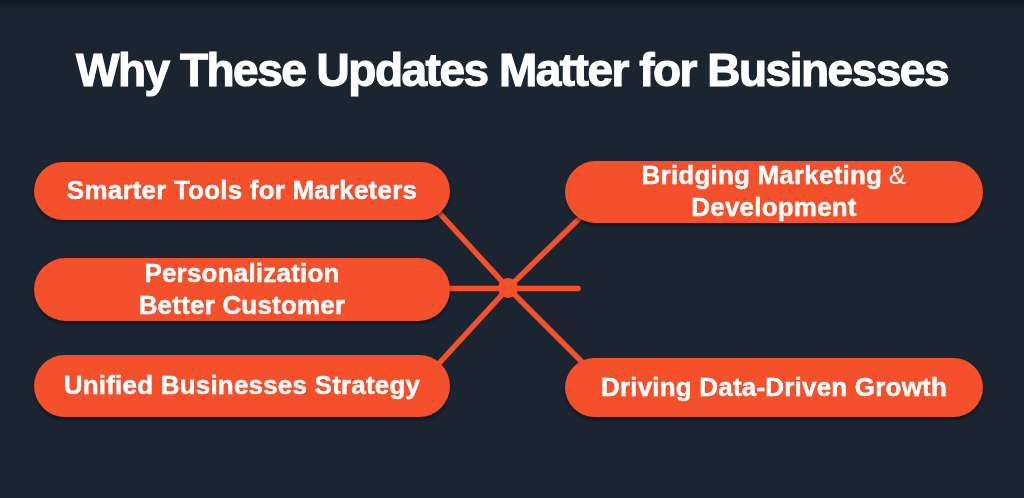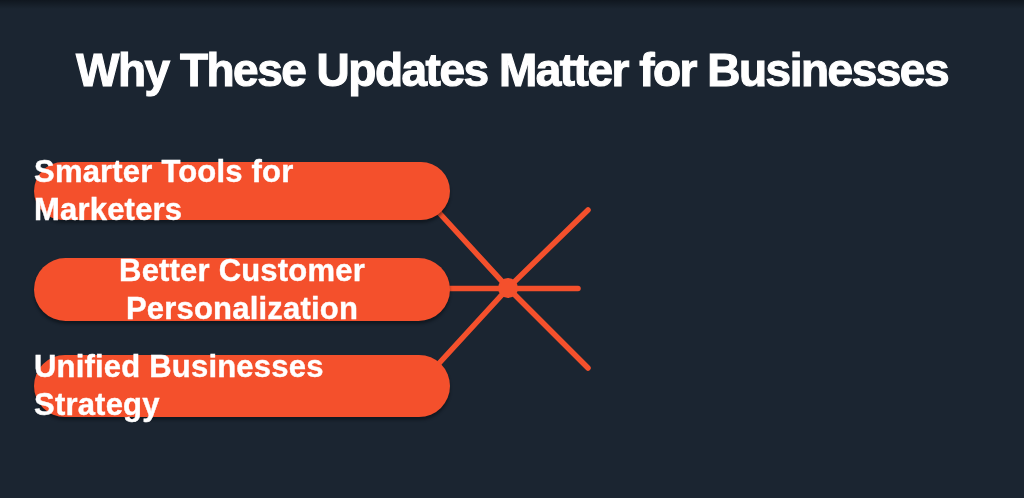--- a/index.html
+++ b/index.html
@@ -47,22 +47,23 @@
   .pill {
     position: absolute;
     z-index: 2;
     background: #f4502c;
     color: #ffffff;
     border-radius: 999px;
     display: flex;
     flex-direction: column;
     align-items: center;
     justify-content: center;
+    text-align: center;
     font-weight: bold;
-    font-size: 31px;
+    font-size: 26px;
     line-height: 1.22;
     letter-spacing: 0.2px;
     -webkit-text-stroke: 0.4px #ffffff;
     box-shadow: 0 3px 3px rgba(4, 9, 14, 0.45);
   }
   .pill .line { display: block; }
   .pill .amp {
     font-weight: normal;
     -webkit-text-stroke: 0;
     margin: 0 0.26em;
@@ -98,24 +99,31 @@
       <line x1="588" y1="368" x2="508" y2="288"></line>
     </g>
     <circle cx="508" cy="288" r="10" fill="#f4502c"></circle>
   </svg>
 
   <div class="pill pill-l1">
     <span class="line">Smarter Tools for Marketers</span>
   </div>
 
   <div class="pill pill-l2">
+    <span class="line">Personalization</span>
     <span class="line">Better Customer</span>
-    <span class="line">Personalization</span>
   </div>
 
   <div class="pill pill-l3">
     <span class="line">Unified Businesses Strategy</span>
   </div>
 
+  <div class="pill pill-r1">
+    <span class="line"><span>Bridging Marketing</span><span class="amp-end">&amp;</span></span>
+    <span class="line">Development</span>
+  </div>
 
 
+  <div class="pill pill-r3">
+    <span class="line">Driving Data-Driven Growth</span>
+  </div>
 
 </div>
 
 </body></html>

